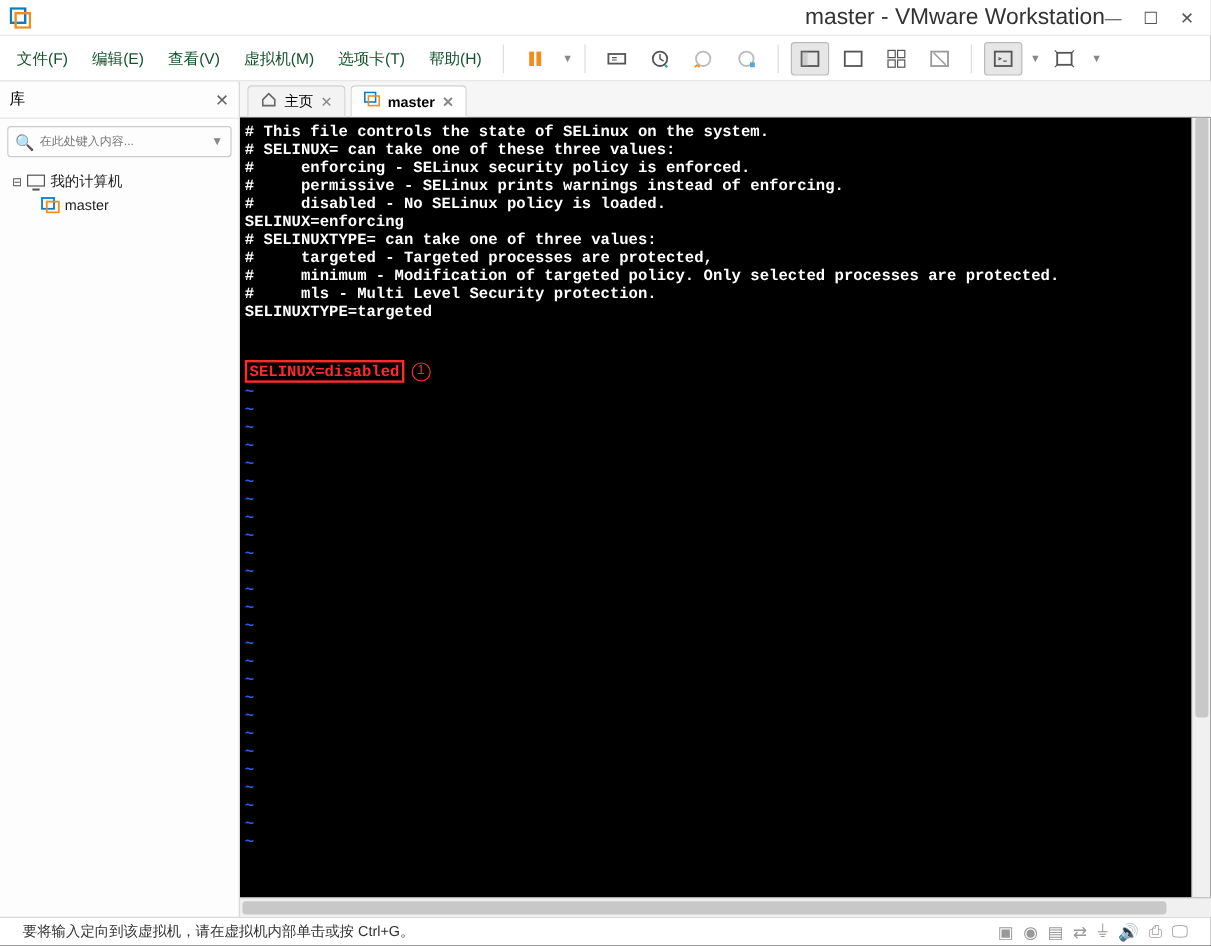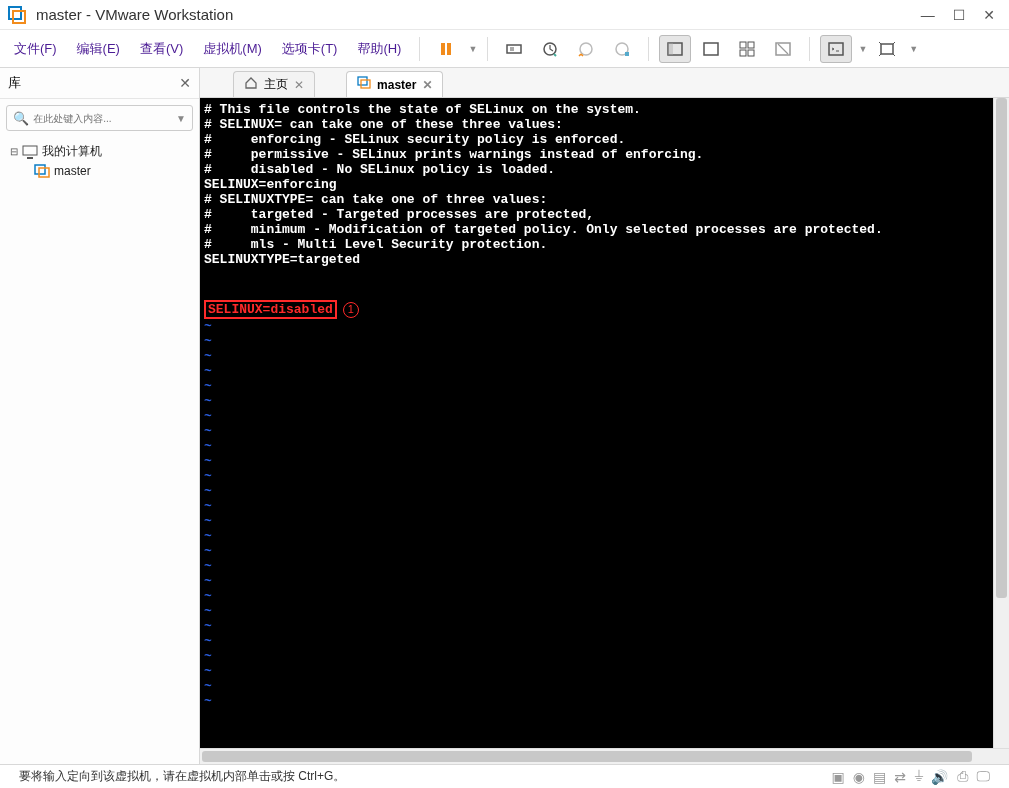--- a/index.html
+++ b/index.html
@@ -20,33 +20,33 @@
   padding: 0 8px;
   background: #fff;
   border-bottom: 1px solid #e8e8e8;
 }
 .title-bar .app-icon {
   width: 18px; height: 18px;
   margin-right: 10px;
   position: relative;
 }
 .title-bar .app-icon svg { width: 18px; height: 18px; }
-.title-bar .title-text { color: #333; font-size: 15px; flex: 1; }
+.title-bar .title-text { color: #333; font-size: 19px; flex: 1; text-align: right; }
 .win-controls { display: flex; gap: 18px; align-items: center; padding-right: 6px; }
 .win-controls span { color: #555; font-size: 14px; cursor: pointer; }
 
 .menu-bar {
   height: 38px;
   display: flex;
   align-items: center;
   padding: 0 6px;
   border-bottom: 1px solid #d8d8d8;
   gap: 4px;
 }
-.menu-item { padding: 4px 8px; color: #4c1d95; font-size: 13px; cursor: pointer; }
+.menu-item { padding: 4px 8px; color: #14532d; font-size: 13px; cursor: pointer; }
 .menu-sep { width: 1px; height: 24px; background: #ddd; margin: 0 6px; }
 .toolbar-btn {
   width: 32px; height: 28px;
   display: inline-flex; align-items: center; justify-content: center;
   border-radius: 3px;
   cursor: pointer;
 }
 .toolbar-btn.selected { background: #e6e6e6; border: 1px solid #bbb; }
 .toolbar-btn svg { width: 18px; height: 18px; }
 .dropdown-arrow { font-size: 9px; color: #888; margin-left: 2px; }
@@ -110,21 +110,20 @@
   display: inline-flex; align-items: center;
   padding: 0 10px;
   border: 1px solid #ccc;
   border-bottom: none;
   border-radius: 4px 4px 0 0;
   background: #f3f3f3;
   margin-right: 4px;
   font-size: 12px;
   gap: 6px;
   cursor: pointer;
-  margin-left: 27px;
 }
 .tab.active { background: #fff; font-weight: bold; }
 .tab .tab-close { color: #888; font-size: 12px; }
 
 .terminal-wrap {
   flex: 1;
   position: relative;
   background: #000;
   overflow: hidden;
   display: flex;

